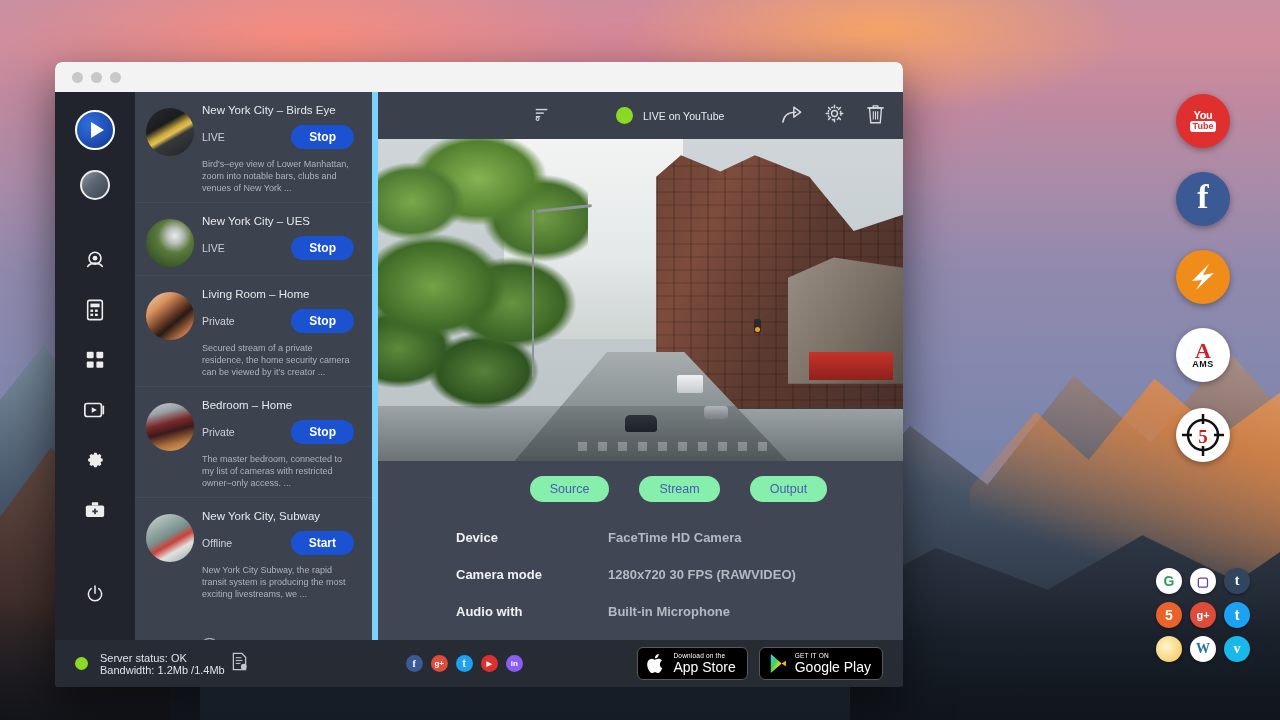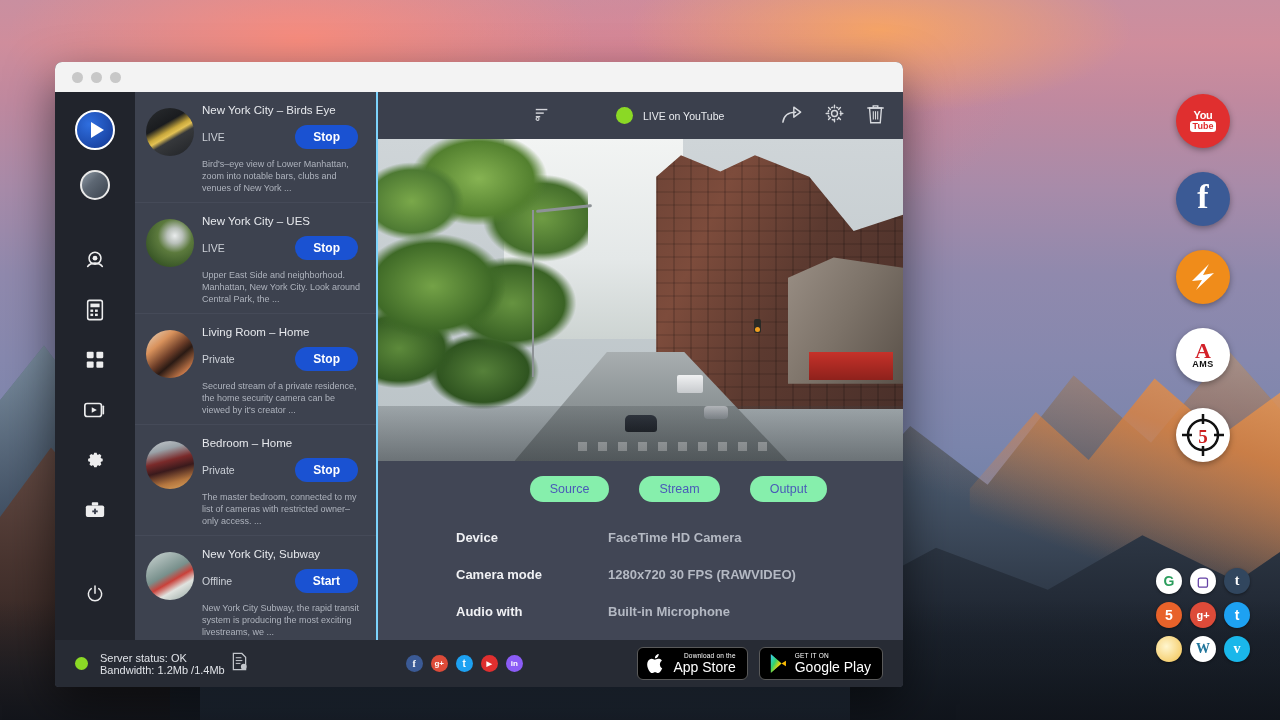--- a/index.html
+++ b/index.html
@@ -133,21 +133,21 @@
   .rail-btn {
     width: 40px; height: 40px; display: flex; align-items: center; justify-content: center;
     margin-bottom: 10px; opacity: .92;
   }
   .rail-btn svg { display: block; }
   .rail-spacer { flex: 1; }
 
   
   #listpanel {
     width: 243px; flex: 0 0 243px; background: #3d424f;
-    display: flex; flex-direction: column; border-right: 2px solid #7dd3fc;
+    display: flex; flex-direction: column; border-right: 6px solid #7dd3fc;
   }
   .cam-row {
     display: grid; grid-template-columns: 58px 1fr; gap: 4px;
     padding: 10px 10px 8px 5px; border-bottom: 1px solid #454a58;
   }
   .cam-thumb {
     width: 48px; height: 48px; border-radius: 50%; margin-top: 6px; margin-left: 6px;
     background-size: cover; background-position: center;
   }
   .thumb-a { background:
@@ -459,21 +459,20 @@
         </div>
 
         <div class="cam-row">
           <div class="cam-thumb thumb-b"></div>
           <div>
             <div class="cam-title">New York City – UES</div>
             <div class="cam-midrow">
               <span class="cam-status">LIVE</span>
               <button class="cam-btn">Stop</button>
             </div>
-            <div class="cam-desc">Upper East Side and neighborhood. Manhattan, New York City. Look around Central Park, the ...</div>
           </div>
         </div>
 
         <div class="cam-row">
           <div class="cam-thumb thumb-c"></div>
           <div>
             <div class="cam-title">Living Room – Home</div>
             <div class="cam-midrow">
               <span class="cam-status">Private</span>
               <button class="cam-btn">Stop</button>
@@ -619,21 +618,21 @@
         <span class="soc" style="background:#e02f2f;font-size:7px;">▶</span>
         <span class="soc" style="background:#8b5cf6;font-size:8px;">in</span>
       </div>
 
       <div class="f-stores">
         <div class="store-badge">
           <svg width="19" height="23" viewBox="0 0 20 24">
             <path d="M13.6 12.6c0-2.4 2-3.6 2.1-3.6-1.1-1.7-2.9-1.9-3.6-1.9-1.5-.2-3 .9-3.8.9s-2-.9-3.3-.9C3.4 7.1 1.8 8.1 1 9.7c-1.7 3-.4 7.4 1.2 9.8.8 1.2 1.8 2.5 3.1 2.5 1.2 0 1.7-.8 3.2-.8s1.9.8 3.2.8c1.3 0 2.2-1.2 3-2.4.9-1.4 1.3-2.7 1.3-2.8-.1 0-2.4-1-2.4-3.6z" fill="#fff"></path>
             <path d="M11.3 5.1c.7-.8 1.1-2 1-3.1-1 0-2.2.7-2.9 1.5-.6.7-1.2 1.9-1 3 1.1.1 2.2-.6 2.9-1.4z" fill="#fff"></path>
           </svg>
-          <div style="display:flex;flex-direction:column;align-items:flex-end;">
+          <div style="display:flex;flex-direction:column;">
             <span class="store-sub">Download on the</span>
             <span class="store-main">App Store</span>
           </div>
         </div>
 
         <div class="store-badge">
           <svg width="19" height="21" viewBox="0 0 20 22">
             <path d="M2 1.2 L13.2 11 L2 20.8 Z" fill="#34a853"></path>
             <path d="M2 1.2 L13.2 11 L2 20.8 Z" fill="url(#gp)"></path>
             <defs>

